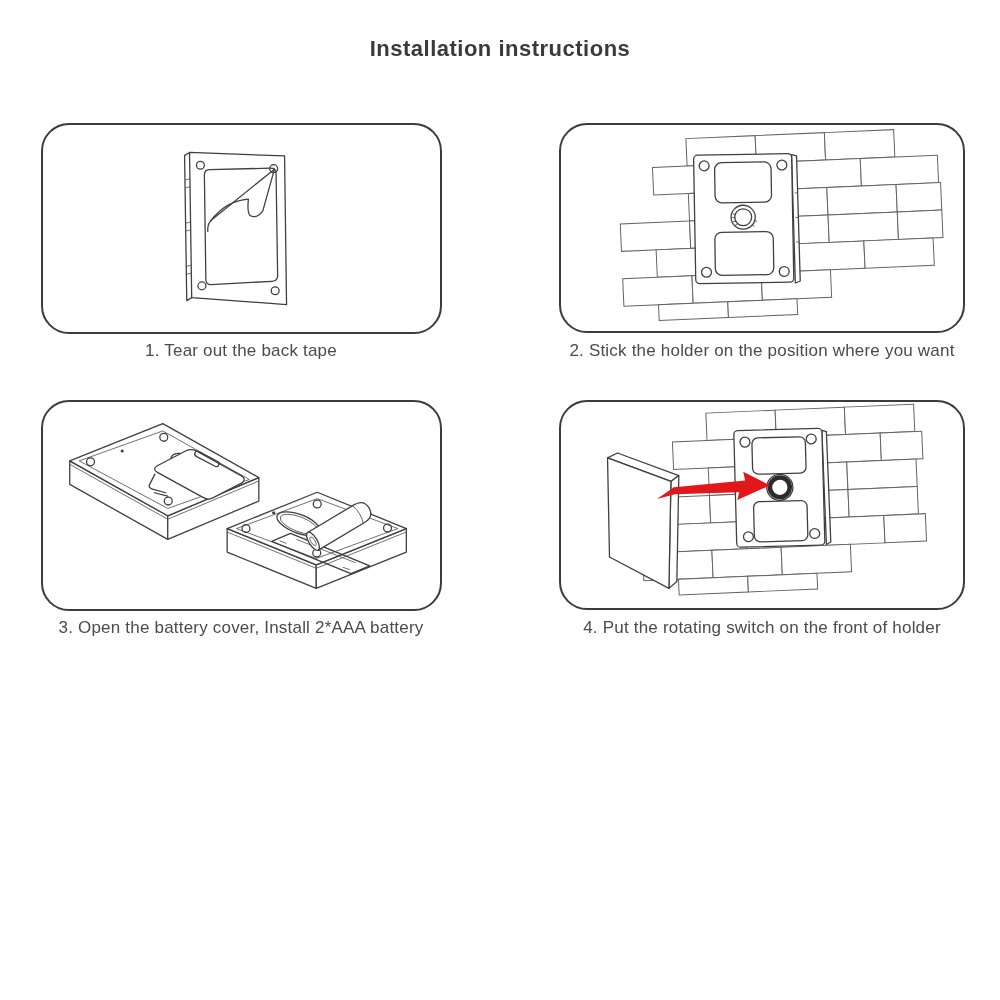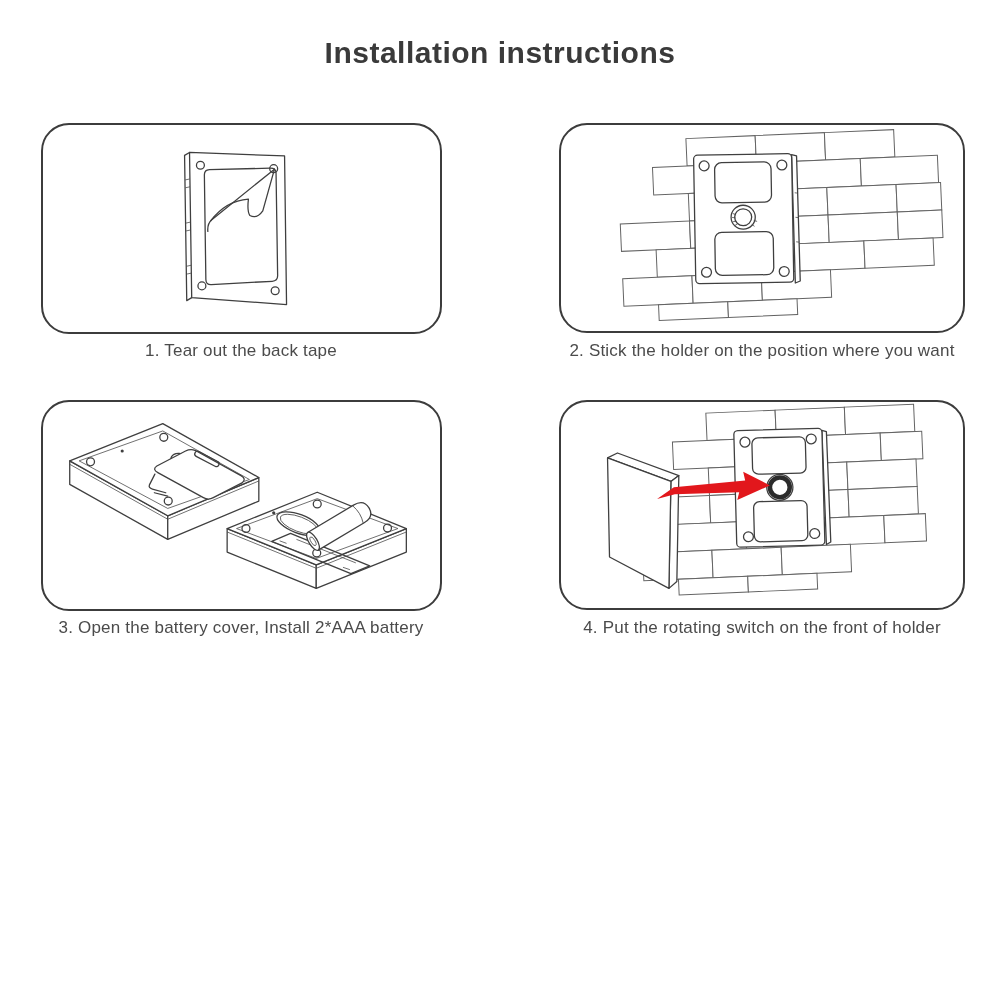--- a/index.html
+++ b/index.html
@@ -4,21 +4,21 @@
 <style>
   html,body{margin:0;padding:0;}
   body{
     width:1000px;height:1000px;background:#ffffff;
     font-family:"Liberation Sans", sans-serif;
     position:relative;overflow:hidden;
     -webkit-font-smoothing:antialiased;
   }
   .page-title{
     position:absolute;left:0;top:36px;width:1000px;
-    text-align:center;font-size:30px;font-weight:700;
+    text-align:center;font-size:22px;font-weight:700;
     color:#3a3a3a;letter-spacing:0.5px;
   }
   .frame{
     position:absolute;box-sizing:border-box;
     border:2px solid #3c3c3c;border-radius:28px;background:#ffffff;
   }
   .frame svg{display:block;width:100%;height:100%;}
   #frame1{left:41px;top:123px;width:401px;height:211px;}
   #frame2{left:559px;top:123px;width:406px;height:210px;}
   #frame3{left:41px;top:400px;width:401px;height:211px;}

